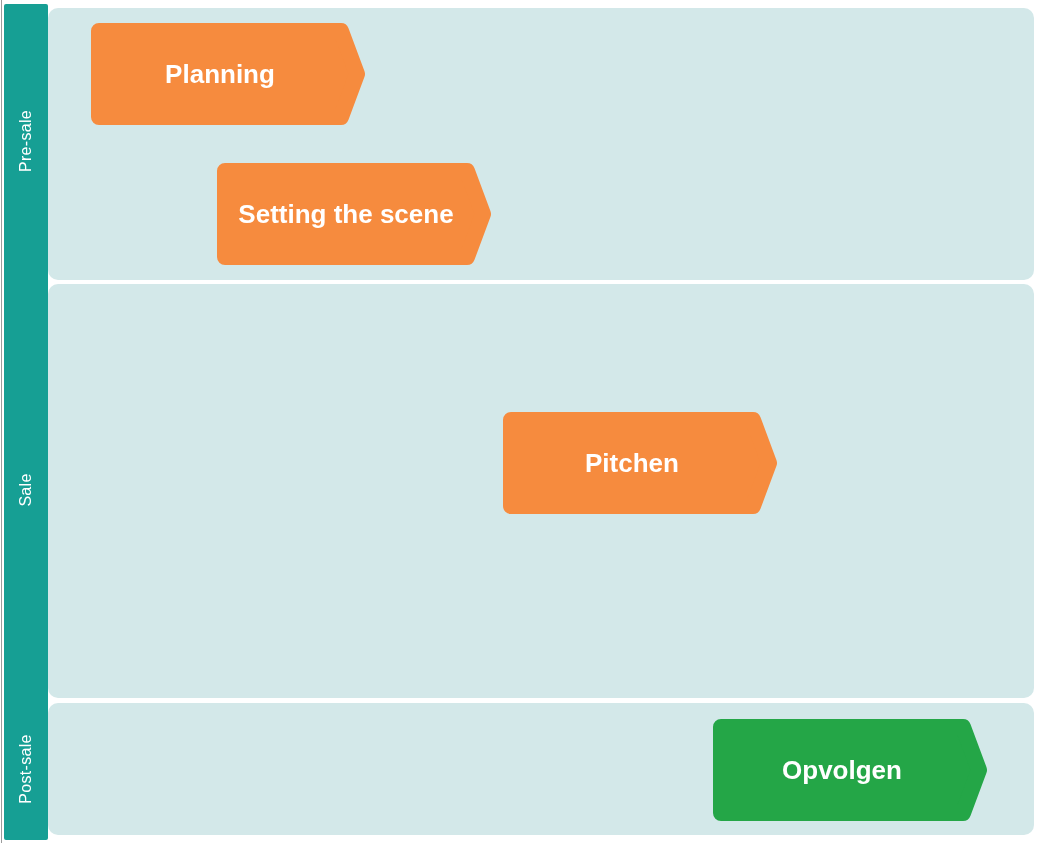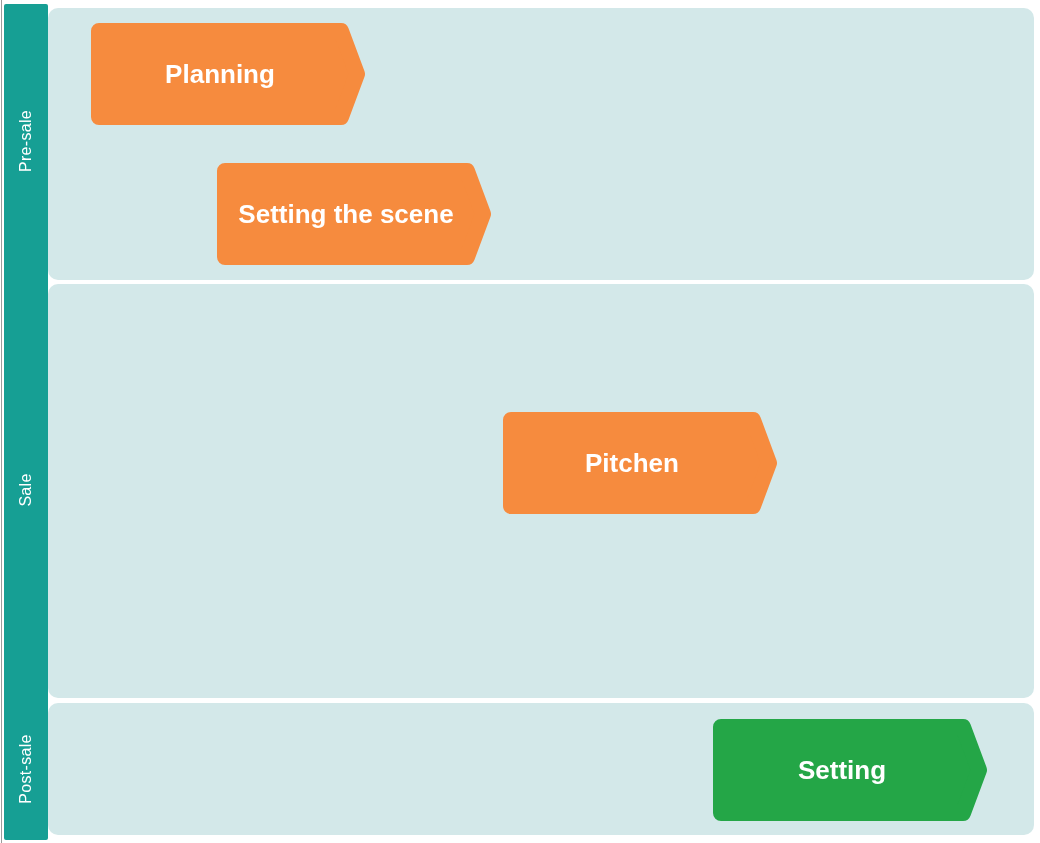--- a/index.html
+++ b/index.html
@@ -88,15 +88,15 @@
       <path d="M8 8 H250 L266 51 L250 94 H8 Z" stroke-width="16" stroke-linejoin="round"></path>
     </svg>
     <span class="step-label">Pitchen</span>
   </div>
 
 
   <div class="step s6 green">
     <svg viewBox="0 0 276 102" preserveAspectRatio="none">
       <path d="M8 8 H250 L266 51 L250 94 H8 Z" stroke-width="16" stroke-linejoin="round"></path>
     </svg>
-    <span class="step-label">Setting</span>
+    <span class="step-label">Opvolgen</span>
   </div>
 </div>
 
 </body></html>

